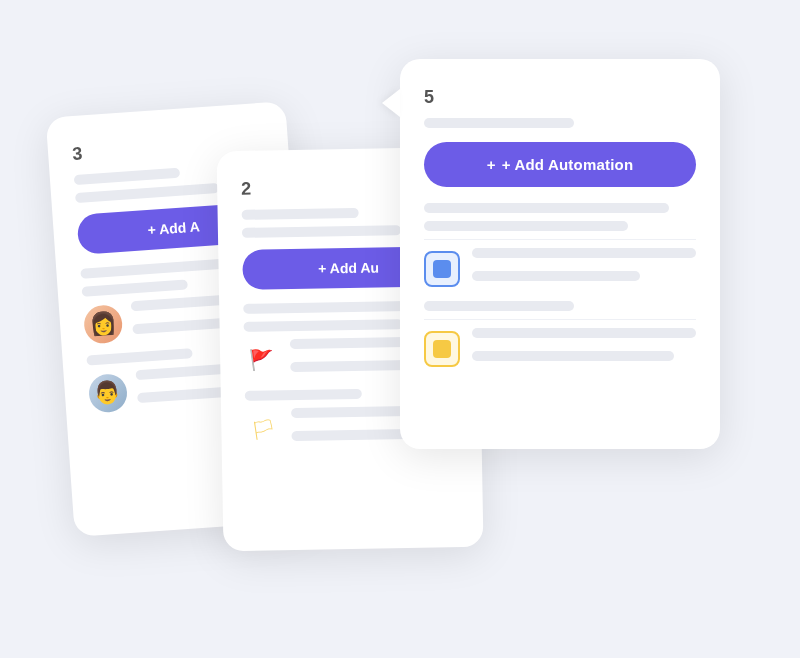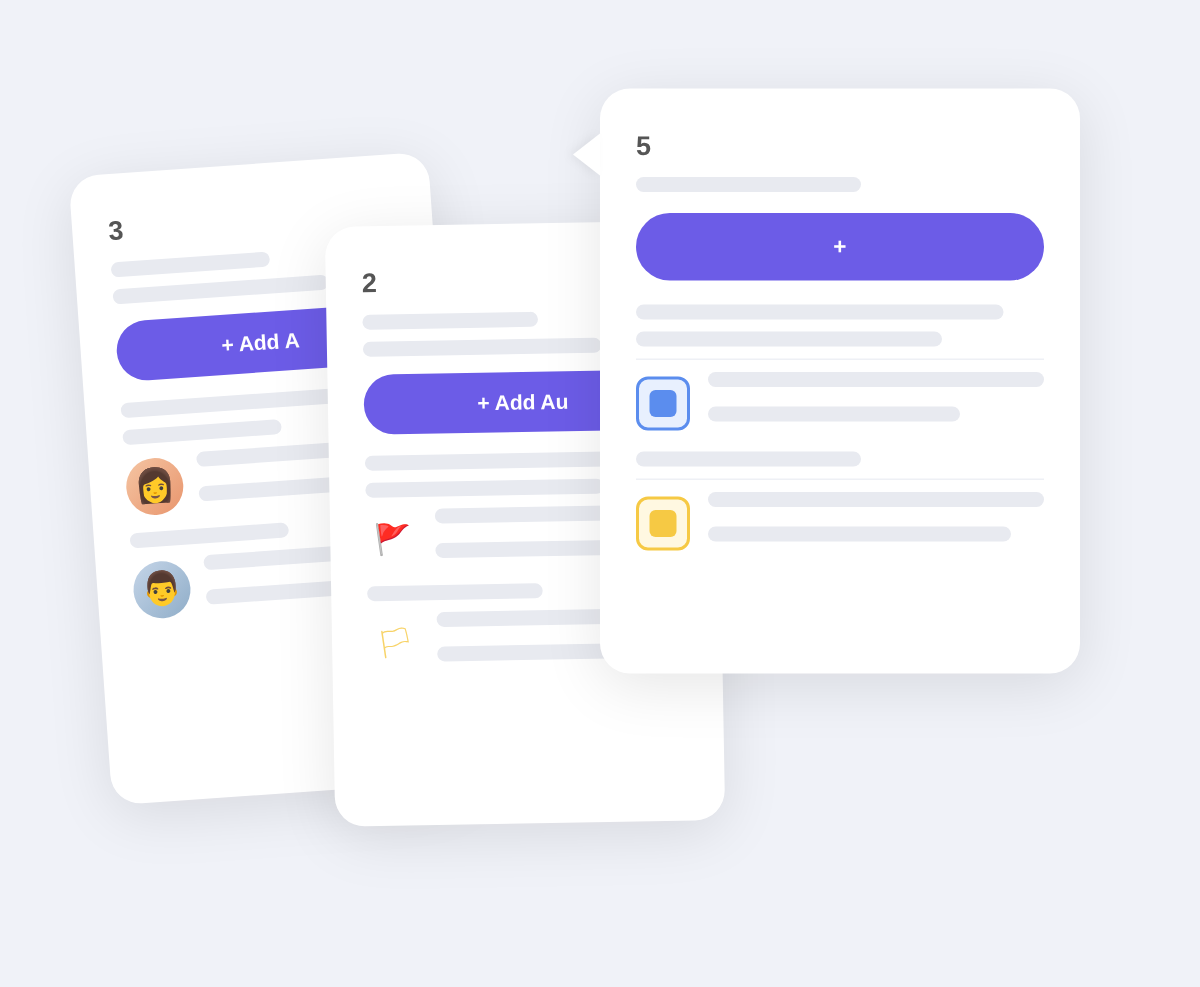--- a/index.html
+++ b/index.html
@@ -287,20 +287,21 @@
       </div>
     </div>
   </div>
 
   <div class="card card-5">
     <div class="card-number">5</div>
     <div class="line-placeholder line-short"></div>
 
     <button class="add-automation-btn">
       <span>+</span>
+      <span>+ Add Automation</span>
     </button>
 
     <div class="line-placeholder line-long"></div>
     <div class="line-placeholder line-medium"></div>
 
     <div class="divider-line"></div>
 
     <div class="checkbox-row">
       <div class="checkbox-icon checkbox-blue">
         <div class="checkbox-blue-inner"></div>

